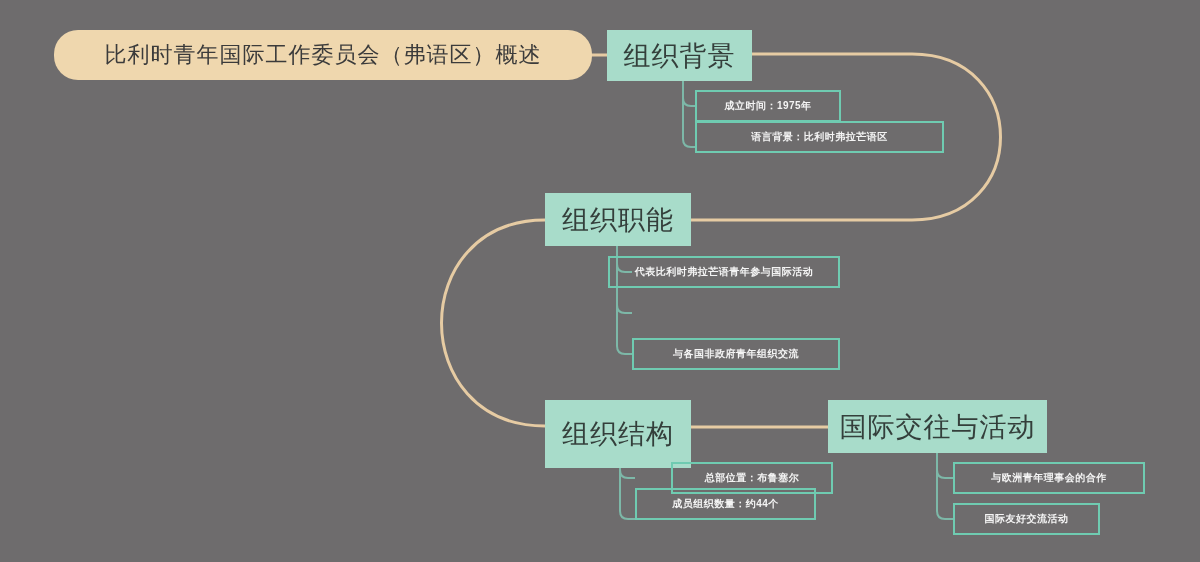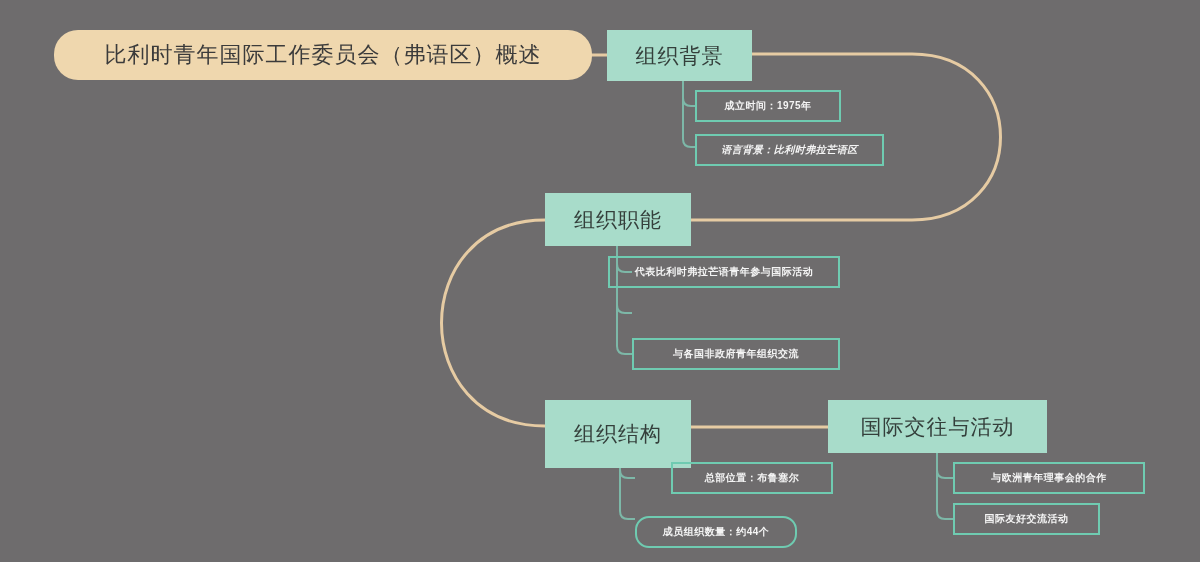--- a/index.html
+++ b/index.html
@@ -51,43 +51,43 @@
   .root-node{
     background:var(--root-fill);
     color:var(--root-text);
     font-size:22px;
     letter-spacing:1px;
     border-radius:24px;
   }
   .branch-node{
     background:var(--branch-fill);
     color:var(--branch-text);
-    font-size:21px;
+    font-size:27px;
     letter-spacing:1px;
   }
   .child-node{
     background:transparent;
     border:2px solid var(--child-border);
     color:var(--child-text);
     font-size:10px;
     font-weight:bold;
     letter-spacing:0.5px;
   }
   
   #root-node   {left:54px;  top:30px;  width:538px; height:50px;}
   #branch-0    {left:607px; top:30px;  width:145px; height:51px;}
   #node-0-0    {left:695px; top:90px;  width:146px; height:32px;}
-  #node-0-1    {left:695px; top:134px; width:189px; height:32px;font-style:italic;}
+  #node-0-1    {left:695px; top:121px; width:249px; height:32px;}
   #branch-1    {left:545px; top:193px; width:146px; height:53px;}
   #node-1-0    {left:608px; top:256px; width:232px; height:32px;}
   #node-1-1    {left:632px; top:297px; width:163px; height:32px;}
   #node-1-2    {left:632px; top:338px; width:208px; height:32px;}
   #branch-2    {left:545px; top:400px; width:146px; height:68px;text-align:center;}
   #node-2-0    {left:635px; top:462px; width:162px; height:32px;margin-left:36px;}
-  #node-2-1    {left:635px; top:516px; width:162px; height:32px;border-radius:14px;}
+  #node-2-1    {left:635px; top:488px; width:181px; height:32px;}
   #branch-3    {left:828px; top:400px; width:219px; height:53px;}
   #node-3-0    {left:953px; top:462px; width:192px; height:32px;}
   #node-3-1    {left:953px; top:503px; width:147px; height:32px;}
 </style>
 </head>
 <body>
 
 <div class="canvas">
 
   <svg class="connectors" viewBox="0 0 1200 562" xmlns="http://www.w3.org/2000/svg">

